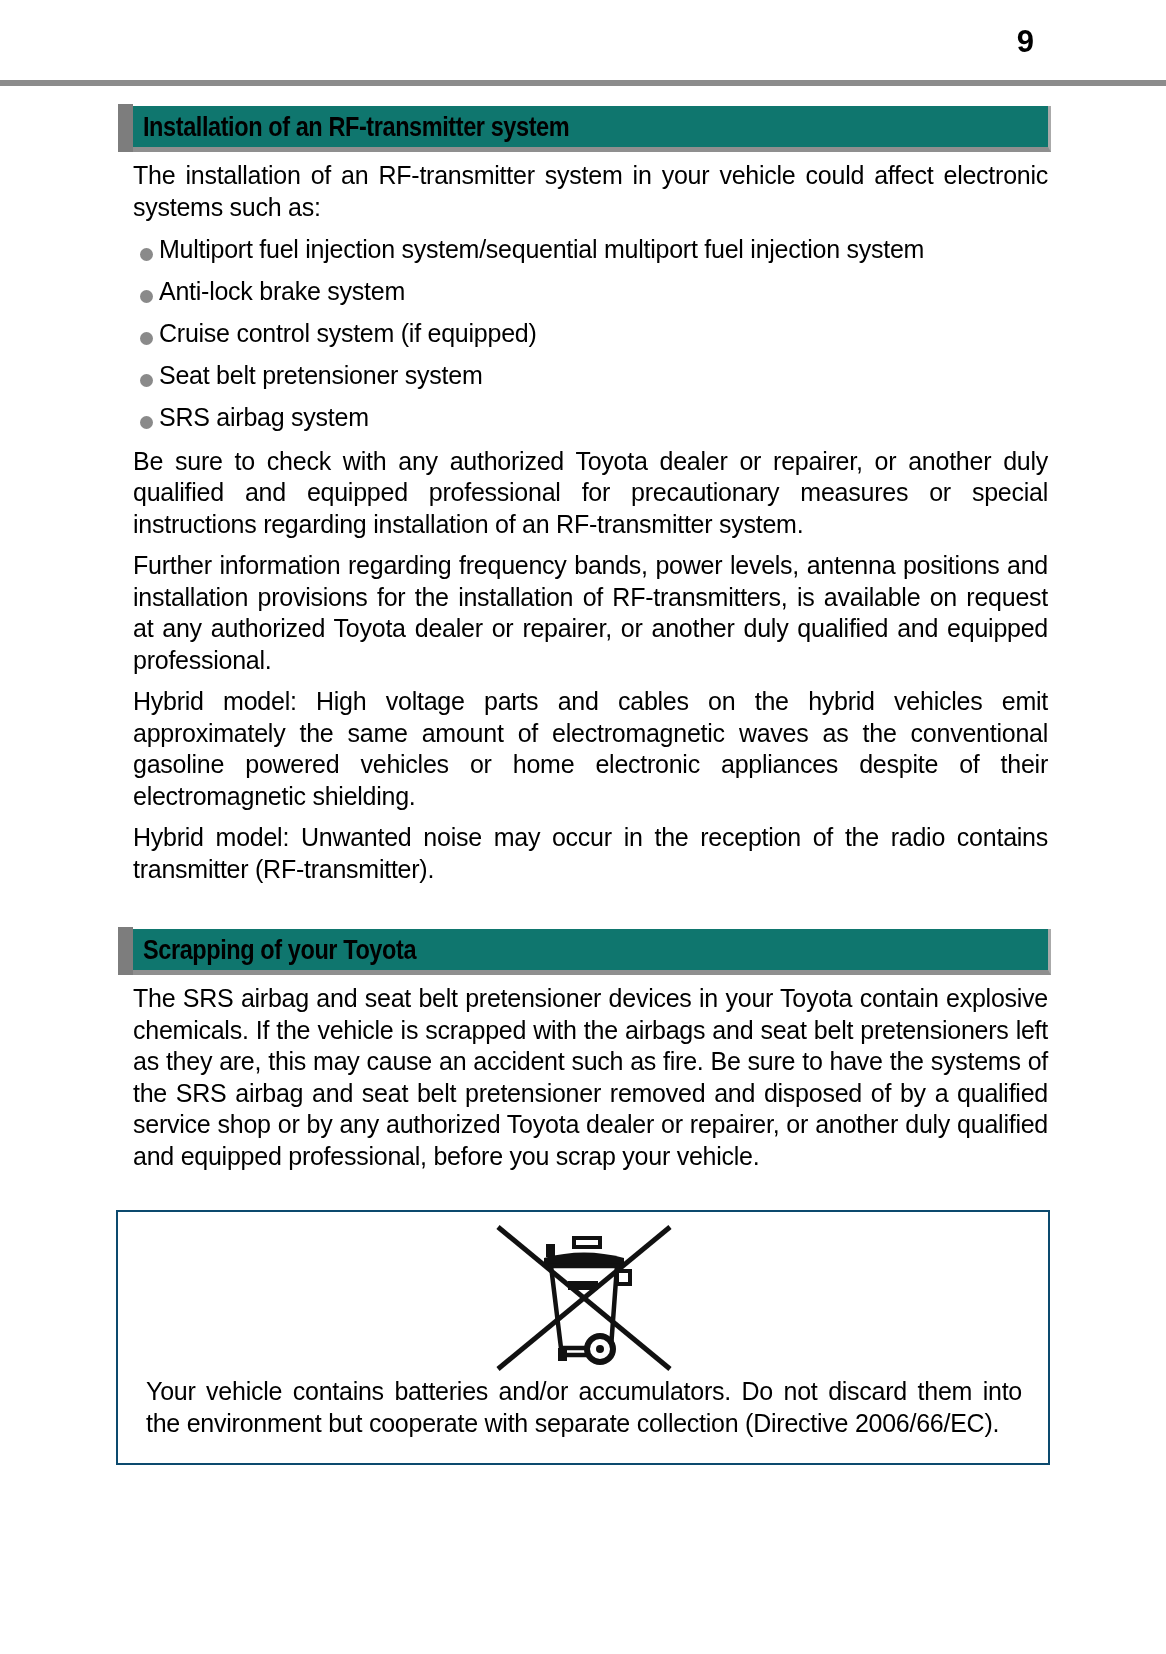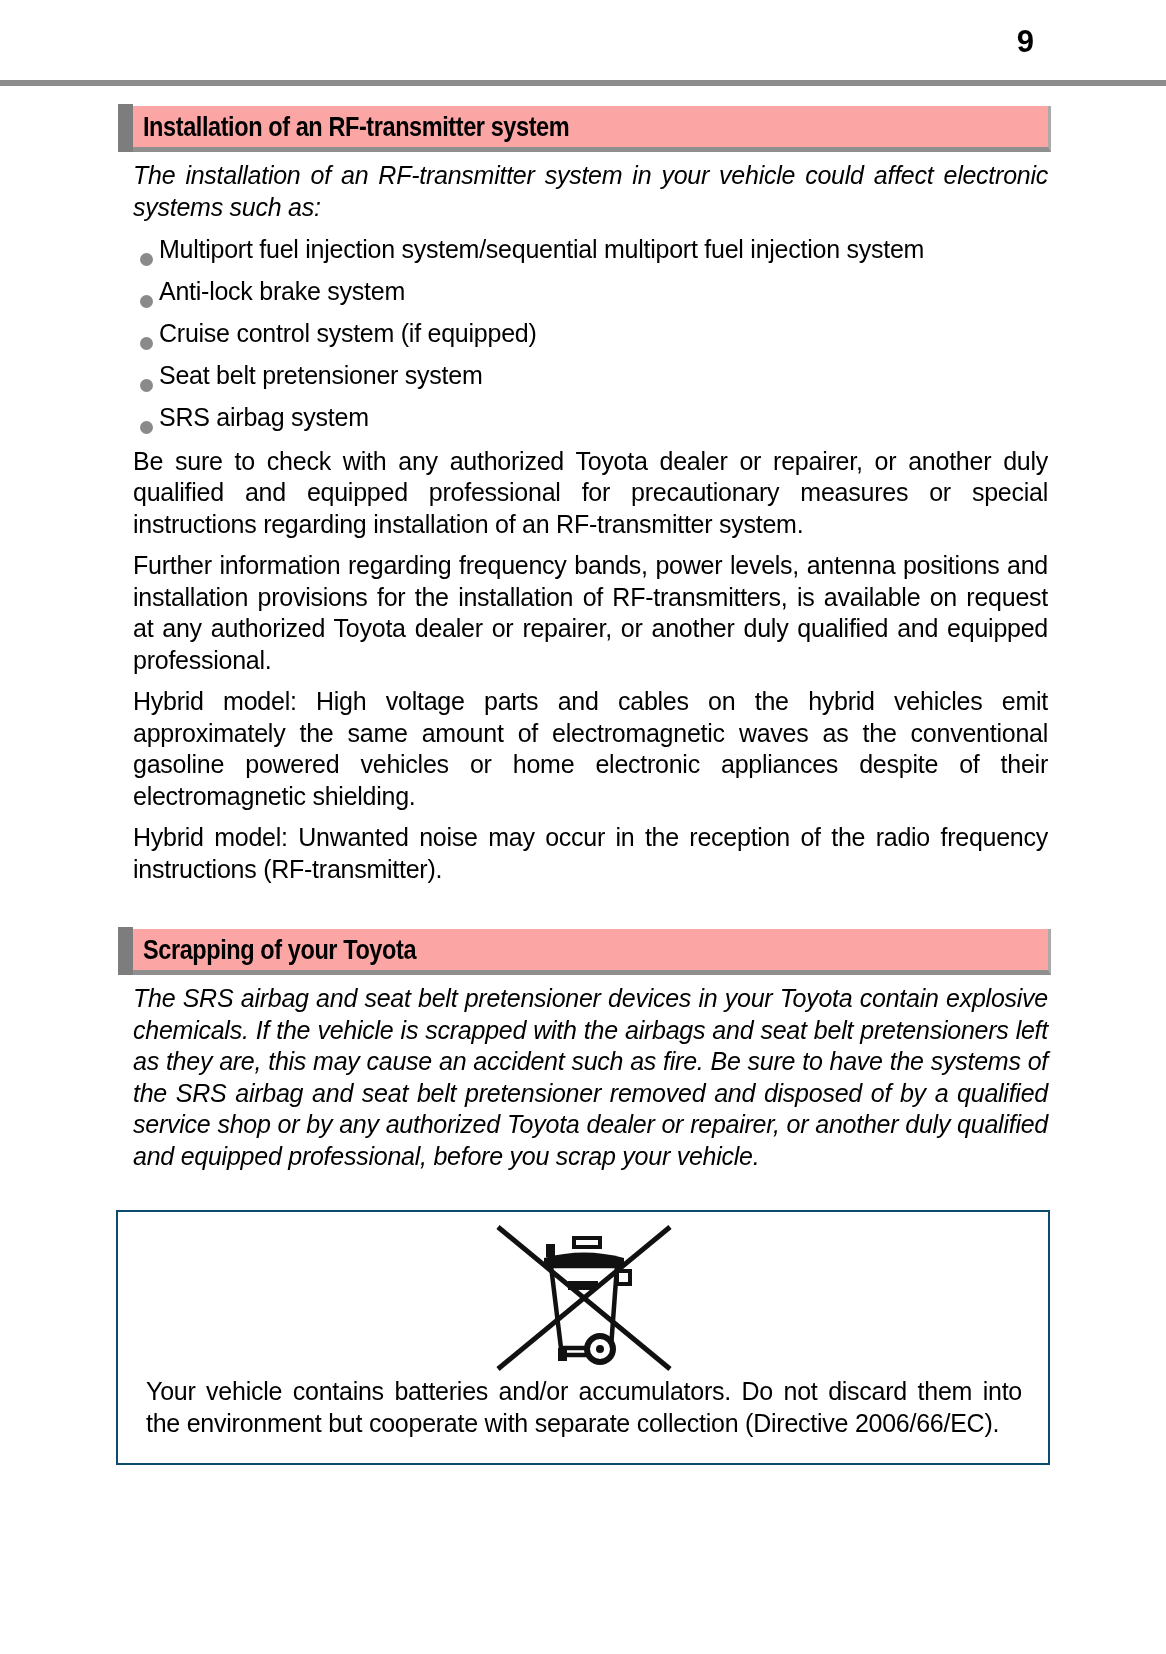--- a/index.html
+++ b/index.html
@@ -15,21 +15,21 @@
     position:absolute; top:24px; right:132px;
     font-size:31px; font-weight:bold;
   }
   .top-rule {
     margin-top:80px; height:6px; width:100%;
     background:#8c8c8c;
   }
   .sec-header {
     position:relative;
     margin-left:118px; width:930px; height:41px;
-    background:#fca5a5;
+    background:#0f766e;
     border-bottom:5px solid #8f8f8f;
     border-right:3px solid #aaaaaa;
     box-sizing:content-box;
   }
   .sec-header .accent {
     position:absolute; left:0; top:-2px;
     width:15px; height:48px;
     background:#7d7d7d;
   }
   .sec-title {
@@ -40,28 +40,28 @@
   }
   .hdr1 { margin-top:20px; }
   .hdr2 { margin-top:44px; }
   .content { margin-left:133px; width:915px; }
   .para {
     margin:10px 0 0 0;
     font-size:25px; line-height:31.5px;
     text-align:justify; letter-spacing:-0.25px;
   }
   .sec-body { padding-top:0; }
-  .sec-body .para:first-child { margin-top:8px;font-style:italic; }
+  .sec-body .para:first-child { margin-top:8px; }
   ul.bullets {
     list-style:none;
     margin:11px 0 12px 0;
     padding:0 0 0 7px;
   }
   ul.bullets li {
-    display:flex; align-items:flex-end; gap:6px;
+    display:flex; align-items:center; gap:6px;
     font-size:25px; line-height:31.5px;
     letter-spacing:-0.25px;
     margin-top:10.5px;
   }
   ul.bullets li:first-child { margin-top:0; }
   .dot {
     flex:0 0 13px; width:13px; height:13px;
     border-radius:50%; background:#8a8a8a;
     margin-top:9px;
   }
@@ -109,21 +109,21 @@
       <span>Seat belt pretensioner system</span>
     </li>
     <li>
       <span class="dot"></span>
       <span>SRS airbag system</span>
     </li>
   </ul>
   <p class="para">Be sure to check with any authorized Toyota dealer or repairer, or another duly qualified and equipped professional for precautionary measures or special instructions regarding installation of an RF-transmitter system.</p>
   <p class="para">Further information regarding frequency bands, power levels, antenna positions and installation provisions for the installation of RF-transmitters, is available on request at any authorized Toyota dealer or repairer, or another duly qualified and equipped professional.</p>
   <p class="para">Hybrid model: High voltage parts and cables on the hybrid vehicles emit approximately the same amount of electromagnetic waves as the conventional gasoline powered vehicles or home electronic appliances despite of their electromagnetic shielding.</p>
-  <p class="para">Hybrid model: Unwanted noise may occur in the reception of the radio frequency instructions (RF-transmitter).</p>
+  <p class="para">Hybrid model: Unwanted noise may occur in the reception of the radio contains transmitter (RF-transmitter).</p>
 </div>
 
 <div class="sec-header hdr2">
   <span class="accent"></span>
   <span class="sec-title">Scrapping of your Toyota</span>
 </div>
 
 <div class="content sec-body">
   <p class="para">The SRS airbag and seat belt pretensioner devices in your Toyota contain explosive chemicals. If the vehicle is scrapped with the airbags and seat belt pretensioners left as they are, this may cause an accident such as fire. Be sure to have the systems of the SRS airbag and seat belt pretensioner removed and disposed of by a qualified service shop or by any authorized Toyota dealer or repairer, or another duly qualified and equipped professional, before you scrap your vehicle.</p>
 </div>

